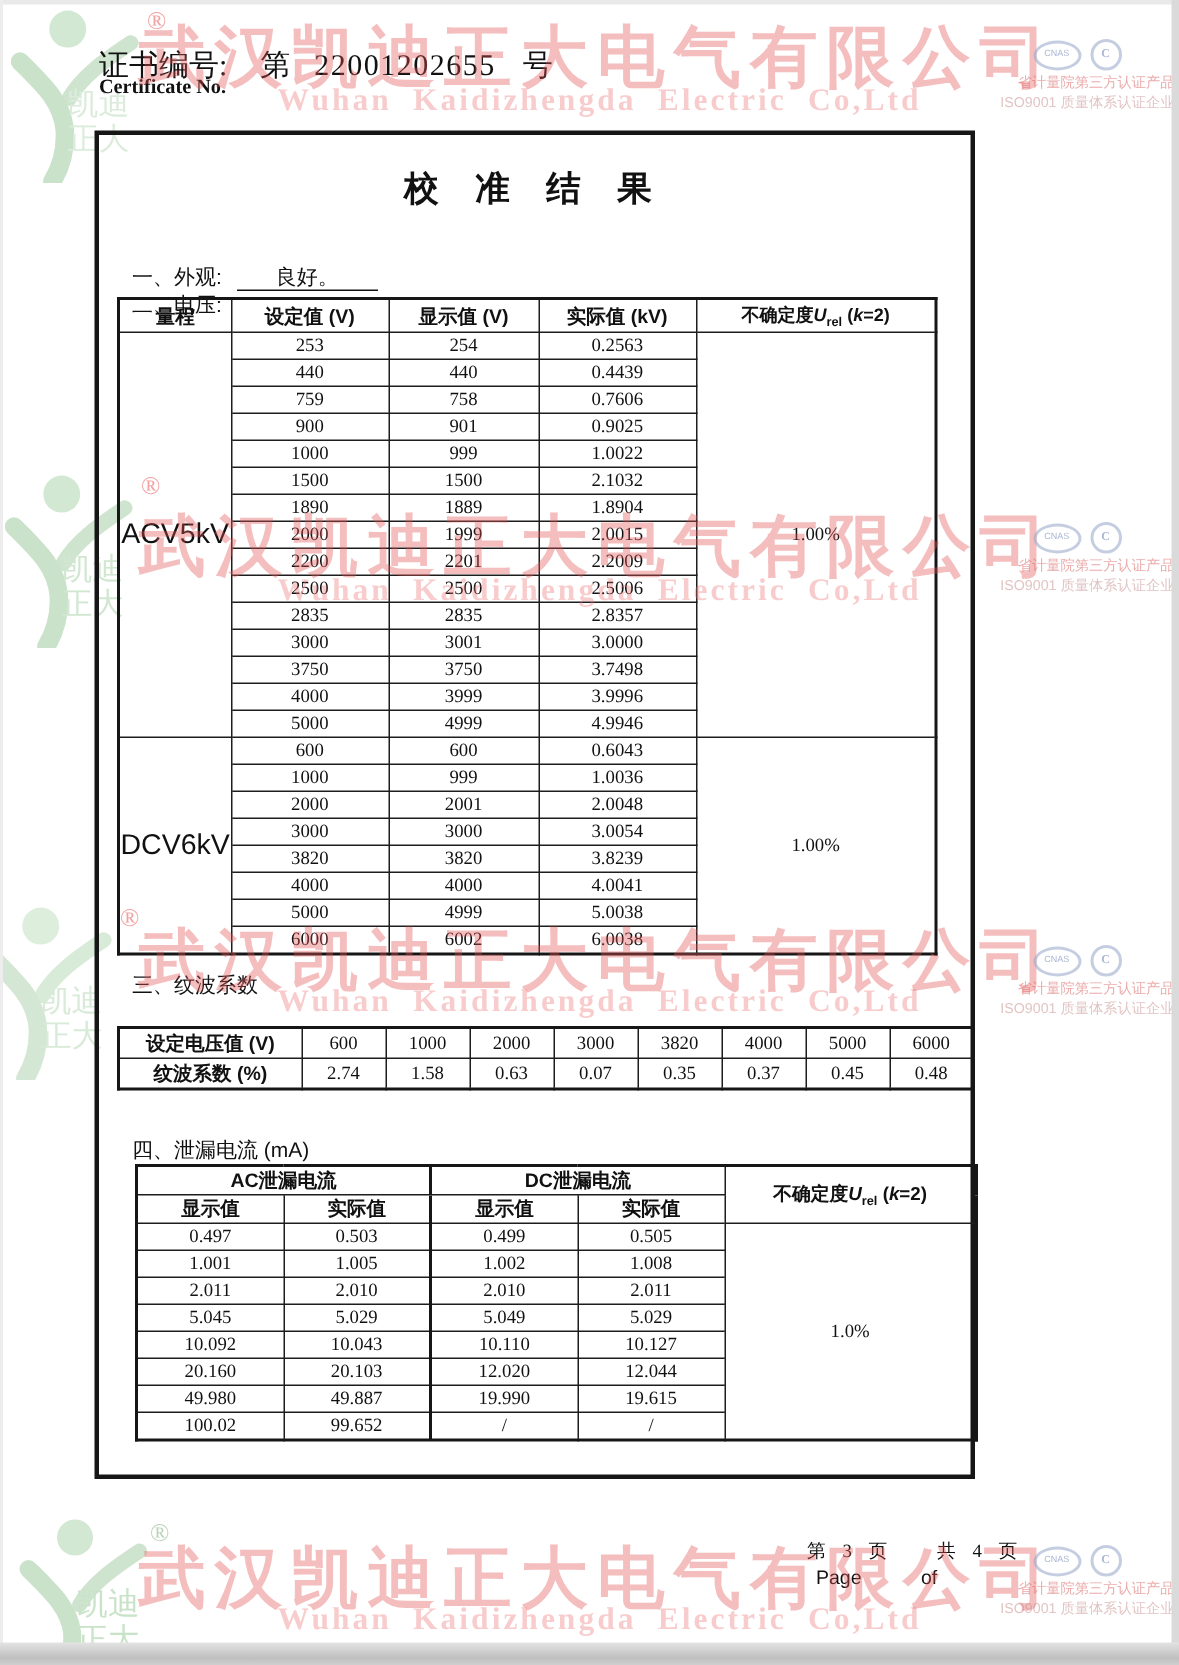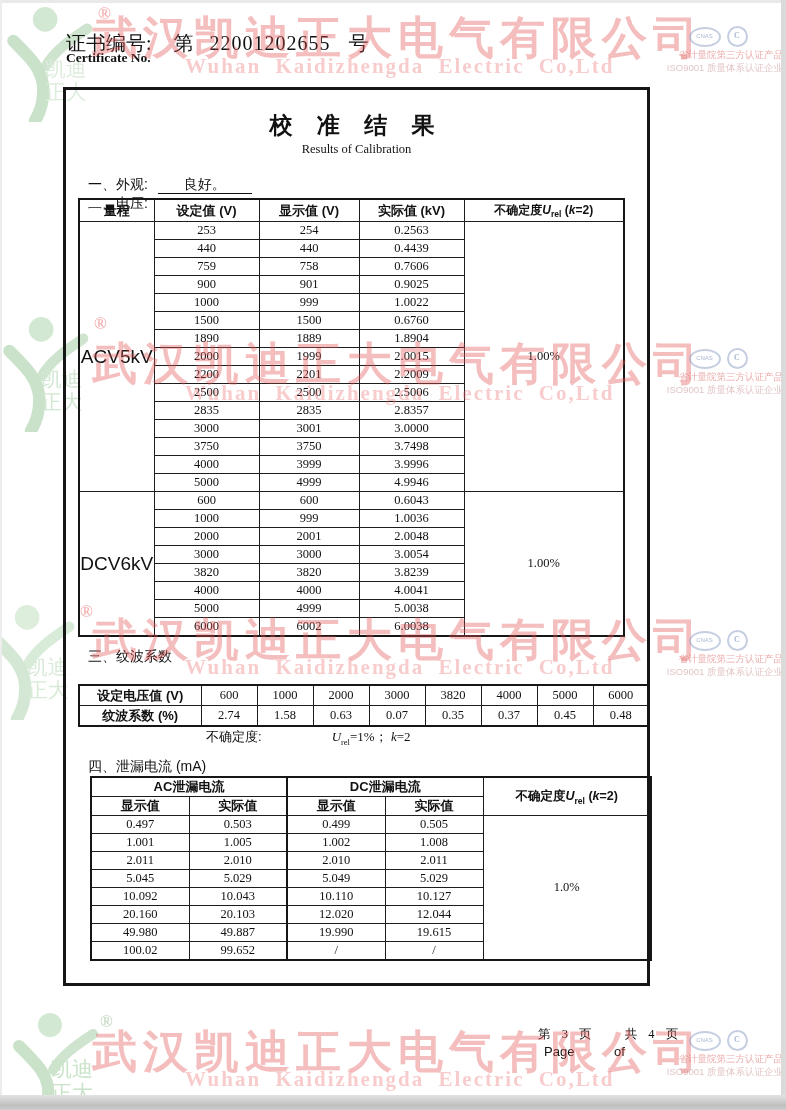--- a/index.html
+++ b/index.html
@@ -176,21 +176,20 @@
     <div class="badge-line2">ISO9001 质量体系认证企业</div>
   </div>
 
   <div class="cert-line">
     <span>证书编号:</span><span class="pre">第</span><span class="num">22001202655</span><span class="suf">号</span>
   </div>
   <div class="cert-en">Certificate No.</div>
 
   <div class="main-box">
     <div class="title-zh">校 准 结 果</div>
-    <div class="title-en">Results of Calibration</div>
 
     <div class="sec-label" style="left:22px;top:86px;">
       <span>一、外观:</span>
       <span class="appearance-value">良好。</span>
     </div>
     <div class="sec-label" style="left:22px;top:105px;">二、电压:</div>
 
     <table class="vtable">
       <colgroup>
           <col style="width:75px">
@@ -232,21 +231,21 @@
             <td>0.9025</td>
           </tr>
           <tr>
             <td>1000</td>
             <td>999</td>
             <td>1.0022</td>
           </tr>
           <tr>
             <td>1500</td>
             <td>1500</td>
-            <td>0.6760</td>
+            <td>2.1032</td>
           </tr>
           <tr>
             <td>1890</td>
             <td>1889</td>
             <td>1.8904</td>
           </tr>
           <tr>
             <td>2000</td>
             <td>1999</td>
             <td>2.0015</td>
@@ -357,23 +356,20 @@
             <td>0.63</td>
             <td>0.07</td>
             <td>0.35</td>
             <td>0.37</td>
             <td>0.45</td>
             <td>0.48</td>
           </tr>
       </tbody>
     </table>
 
-    <div class="unc-line">
-      <span class="lab">不确定度:</span><span class="formula"><i>U</i><sub>rel</sub><span>=1%；</span> <i>k</i><span>=2</span></span>
-    </div>
 
     <div class="sec-label" style="left:22px;top:668px;">四、泄漏电流 (mA)</div>
 
     <table class="ltable">
       <colgroup>
           <col span="4" style="width:98px">
           <col style="width:168px">
         </colgroup>
       <thead>
         <tr>

